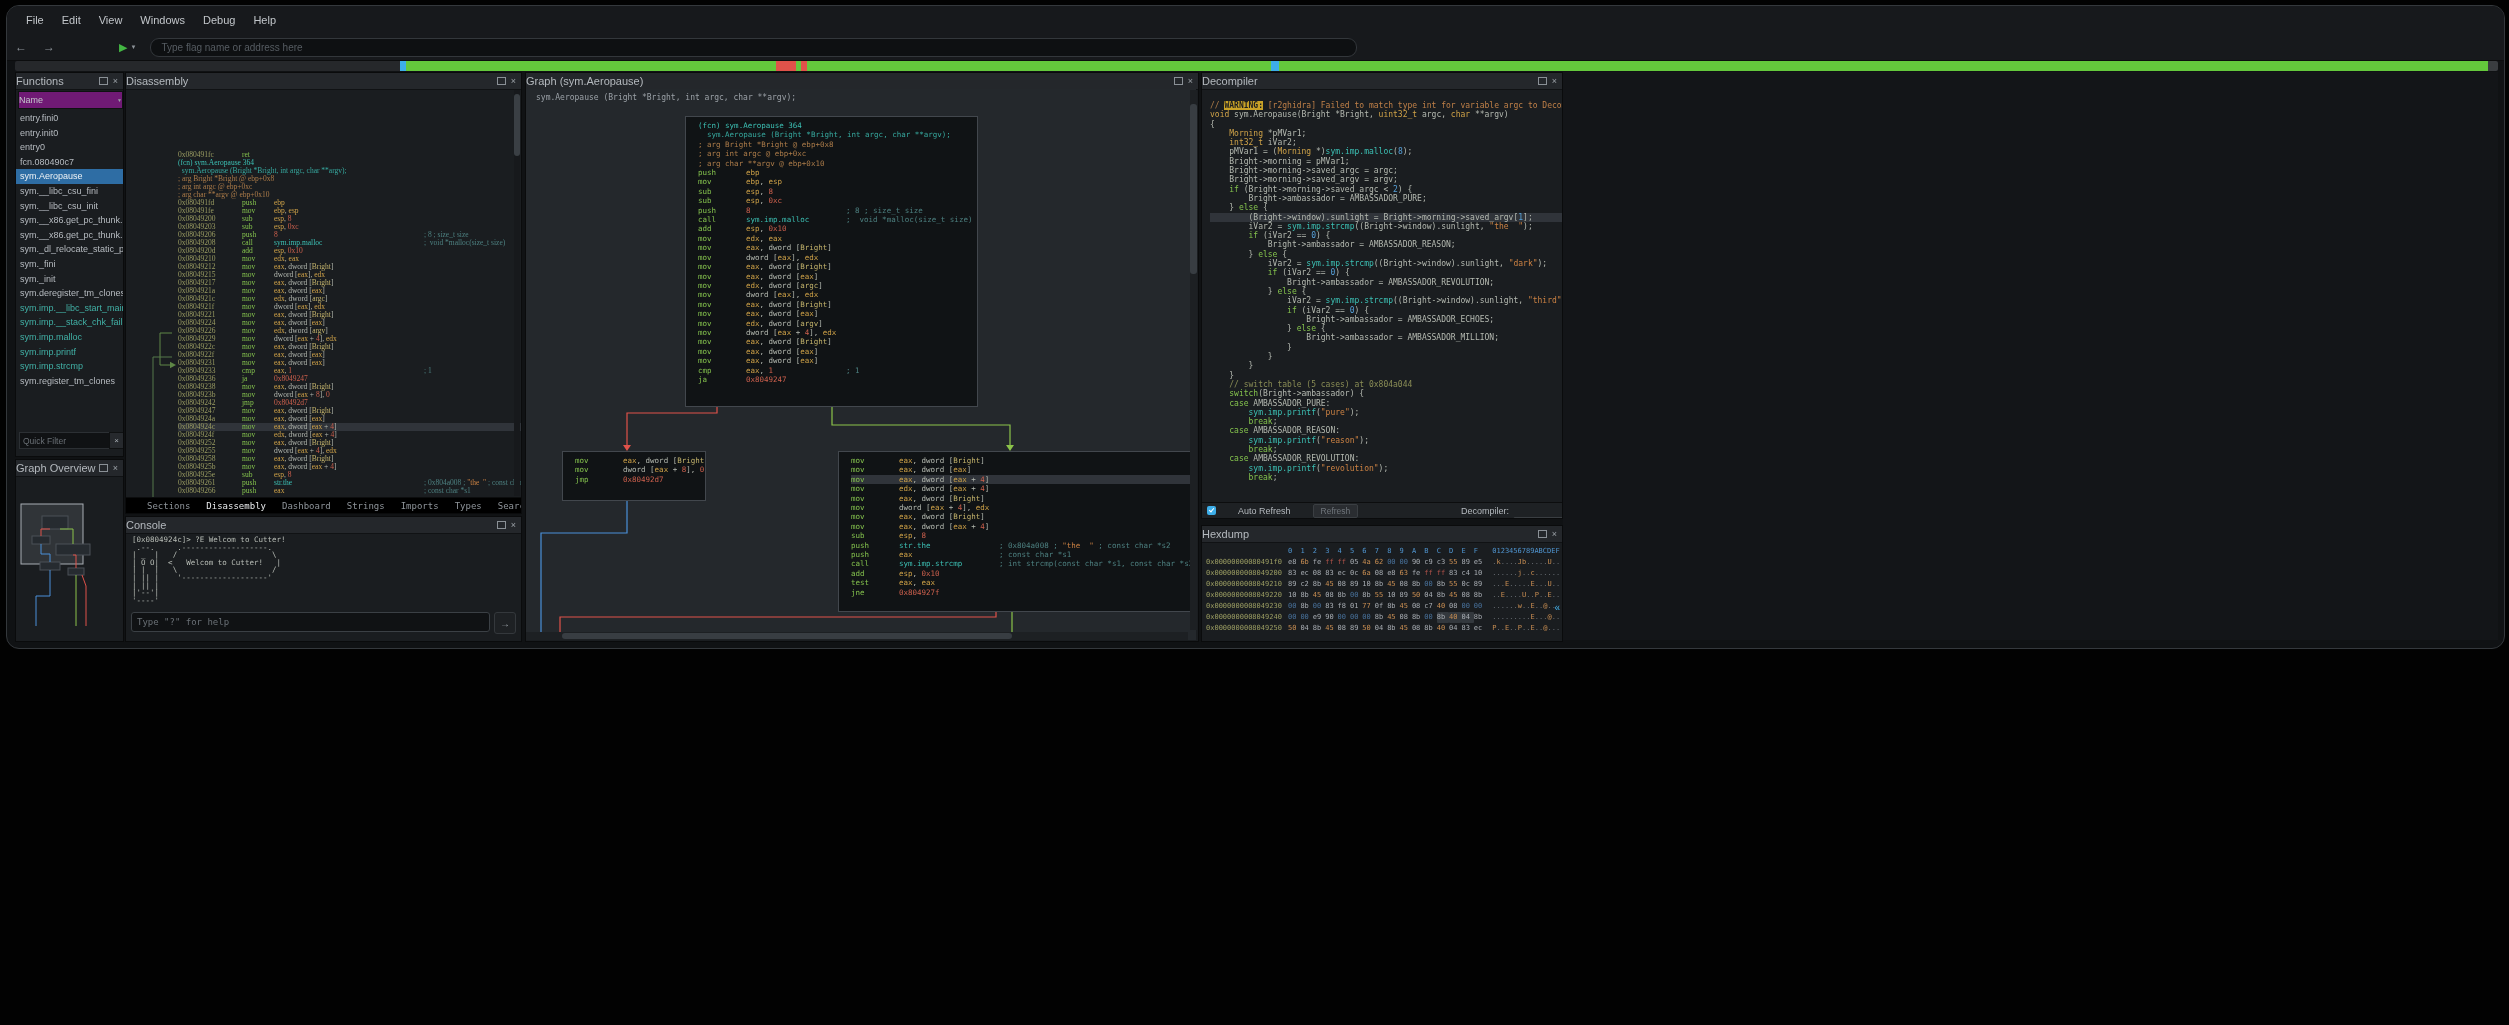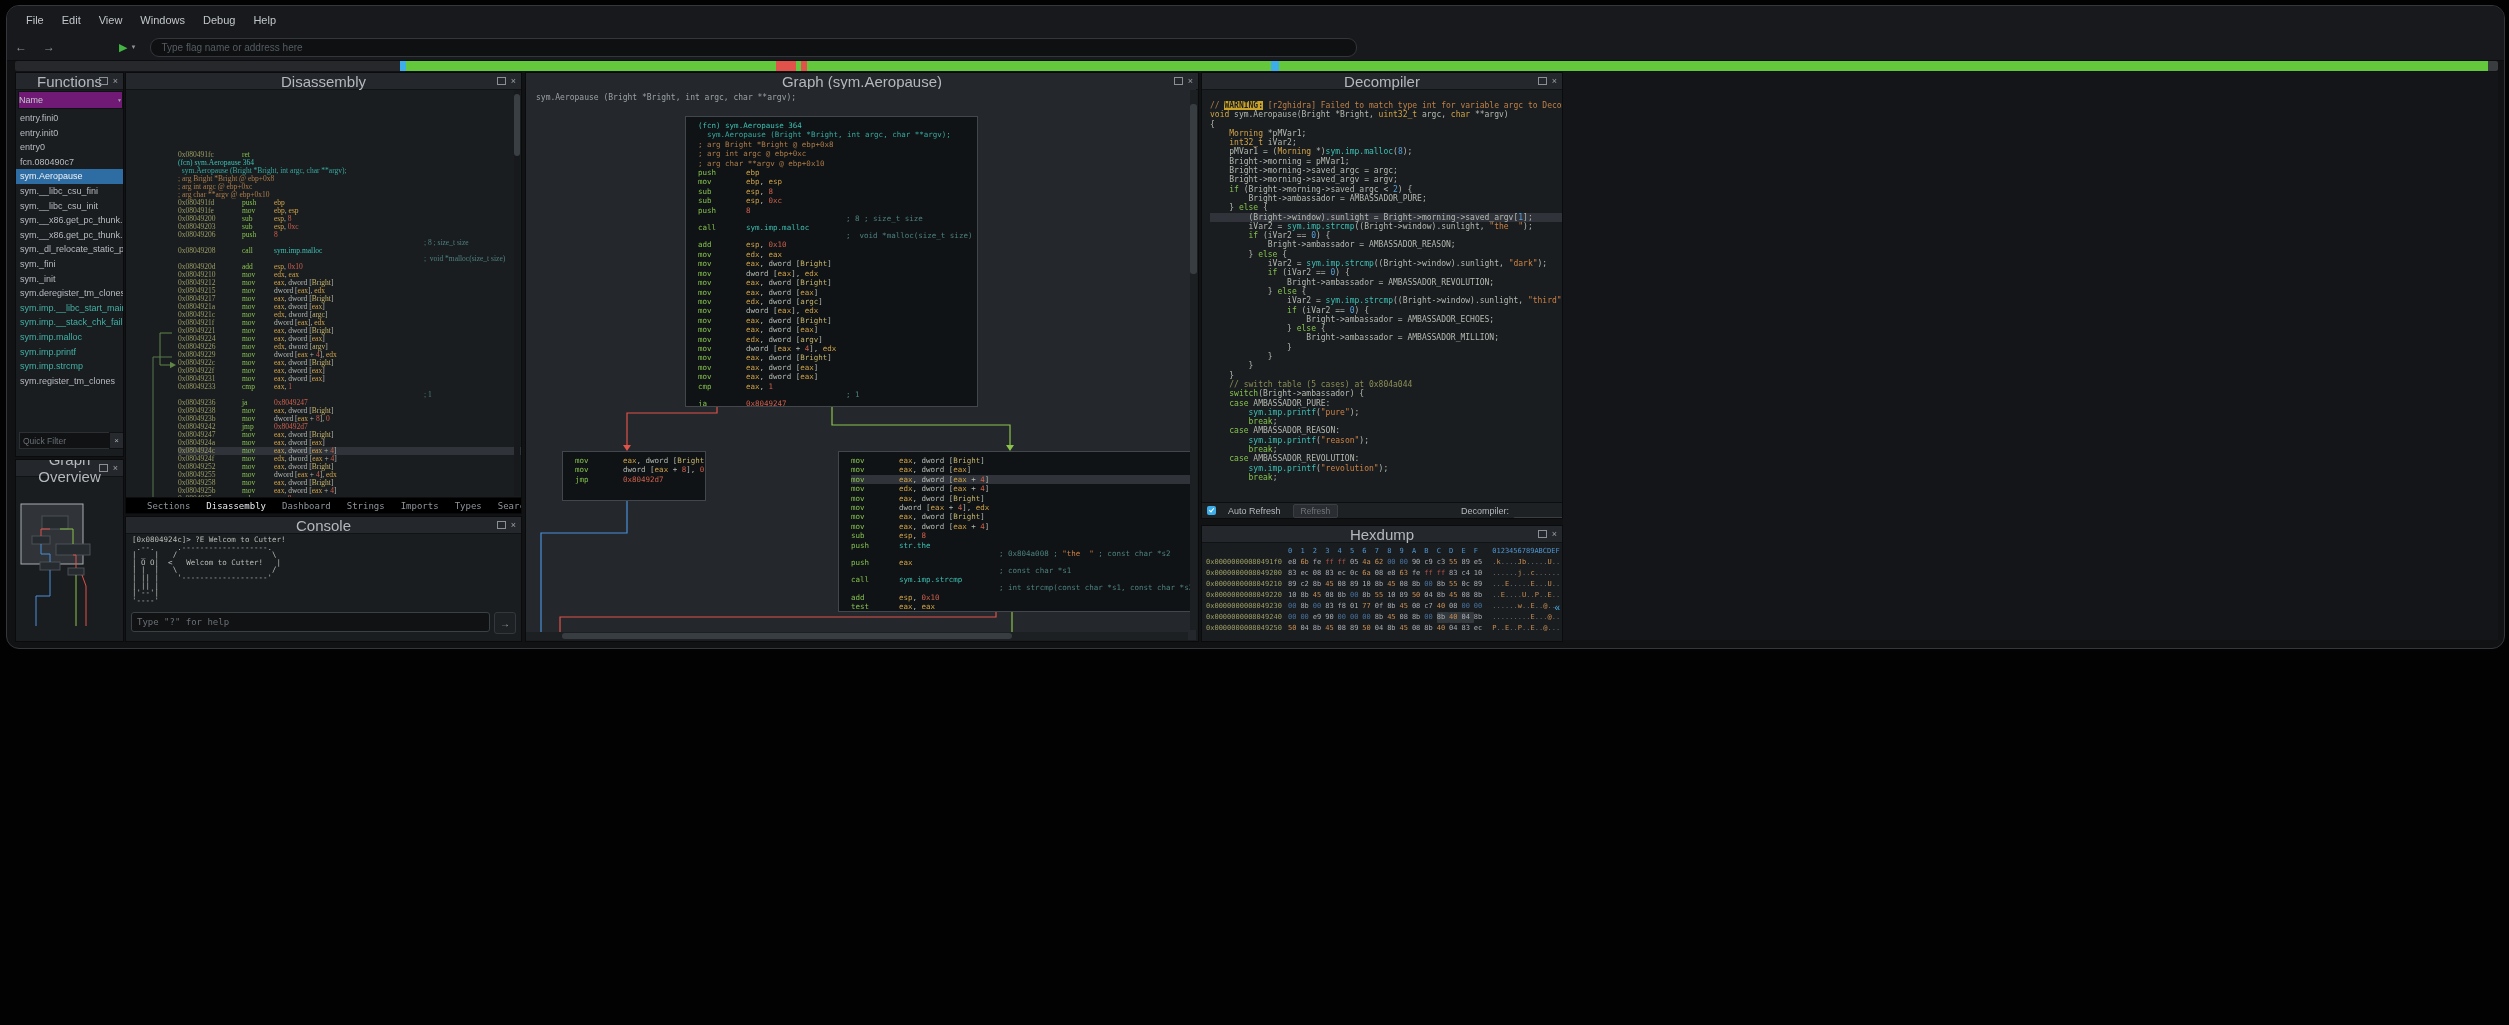--- a/index.html
+++ b/index.html
@@ -18,21 +18,21 @@
   .addr-input{margin-left:8px;width:1185px;height:17px;background:#0e1012;border:1px solid #33373b;
     border-radius:9px;color:#b9bec4;font-size:10px;padding:0 10px;outline:none;}
   .addr-input::placeholder{color:#565c62;}
   .navbar{position:absolute;left:8px;top:55px;width:2483px;height:10px;display:flex;
     border-radius:2px;overflow:hidden;}
   .nav-seg{height:100%;}
   
   .panel{position:absolute;background:#1a1d20;border:1px solid #0a0b0c;overflow:hidden;}
   .panel-header{position:relative;height:16px;background:#24272b;border-bottom:1px solid #101214;
     display:flex;align-items:center;}
-  .ph-title{position:absolute;left:0;right:0;text-align:center;font-size:15px;color:#b4b9be;}
+  .ph-title{position:absolute;left:0;right:0;text-align:left;font-size:11px;color:#b4b9be;}
   .ph-icons{margin-left:auto;display:flex;align-items:center;gap:5px;padding-right:5px;position:relative;}
   .icon-undock{width:7px;height:6px;border:1px solid #8a9096;display:inline-block;}
   .icon-close{color:#9aa0a6;font-size:9px;line-height:9px;}
   #empty-dock{position:absolute;left:1556px;top:66px;width:935px;height:568px;background:#131518;}
   
   .fn-combo{position:absolute;left:2px;top:18px;width:103px;height:16px;background:#701a75;
     border:1px solid #0f1112;display:flex;align-items:center;font-size:9px;color:#c2c6ca;padding:0 0;}
   .fn-combo .arr{margin-left:auto;font-size:5px;color:#9aa0a6;}
   #fn-list{position:absolute;left:0;top:38px;width:107px;}
   .fn-item{height:14.6px;line-height:14.6px;font-size:9px;color:#b6bbc0;padding-left:4px;
@@ -50,21 +50,21 @@
   .mm-red{stroke:var(--c-edgefalse);fill:none;stroke-width:1;}
   .mm-green{stroke:var(--c-edgetrue);fill:none;stroke-width:1;}
   .mm-blue{stroke:var(--c-edgeuncond);fill:none;stroke-width:1;}
   
   .codearea{font-family:"DejaVu Sans Mono",monospace;}
   .code-line{display:flex;white-space:pre;overflow:hidden;}
   .code-line.hl{background:#30343a;}
   .tk-addr{color:var(--c-addr);width:64px;flex:none;}
   .tk-mn{color:var(--c-mn);width:32px;flex:none;}
   .tk-ops{color:var(--c-codetext);}
-  .tk-cmt{color:var(--c-cmt);margin-top:8px;}
+  .tk-cmt{color:var(--c-cmt);}
   .tk-fn{color:var(--c-fn);}
   .tk-reg{color:var(--c-reg);}
   .tk-num{color:var(--c-num);}
   .tk-vr{color:var(--c-vr);}
   .tk-str{color:var(--c-str);}
   .tk-fcn{color:var(--c-fn);}
   .tk-sig{color:var(--c-fn);opacity:.85;}
   .tk-acmt{color:var(--c-acmt);}
   .tk-type{color:var(--c-type);}
   .tk-kw{color:var(--c-kw);}
@@ -111,21 +111,21 @@
   .ar-green{fill:var(--c-edgetrue);}
   .gscroll-h{position:absolute;left:0;top:559px;width:662px;height:8px;background:#1d2023;}
   .gscroll-h .handle{position:absolute;left:36px;top:1px;width:450px;height:6px;background:#383d42;border-radius:3px;}
   .gscroll-v{position:absolute;right:1px;top:17px;width:7px;height:540px;background:#1d2023;}
   .gscroll-v .handle{position:absolute;left:0;top:14px;width:7px;height:170px;background:#383d42;border-radius:3px;}
   
   #dec-code{position:absolute;left:0;top:16px;width:358px;height:412px;padding:12px 0 0 8px;
     font-size:8px;line-height:9.3px;}
   .code-line.c{display:block;color:var(--c-codetext);white-space:pre;}
   .dec-footer{position:absolute;left:0;bottom:0;width:100%;height:15px;background:#1e2124;
-    border-top:1px solid #0c0d0e;display:flex;align-items:center;padding:0 5px;gap:12px;}
+    border-top:1px solid #0c0d0e;display:flex;align-items:center;padding:0 5px;gap:22px;}
   .cb{position:relative;width:9px;height:9px;background:var(--c-accent);border-radius:2px;}
   .cb::after{content:"";position:absolute;left:2px;top:2px;width:4px;height:2px;
     border-left:1.4px solid #fff;border-bottom:1.4px solid #fff;transform:rotate(-50deg);}
   .dec-footer .lbl{font-size:9px;color:#b4b9be;}
   .dec-refresh{height:12px;background:#2a2d31;border:1px solid #3a3e42;border-radius:2px;
     color:#6f757b;font-size:8.5px;padding:0 7px;display:flex;align-items:center;}
   .dec-right{margin-left:auto;display:flex;align-items:center;gap:4px;}
   .dec-select{width:46px;height:12px;background:#25282c;border:1px solid #3a3e42;border-radius:2px;
     color:#c2c6ca;font-size:8.5px;display:flex;align-items:center;padding:0 3px;margin-top:27px;}
   .dec-select .arr{margin-left:auto;font-size:5px;color:#9aa0a6;}

